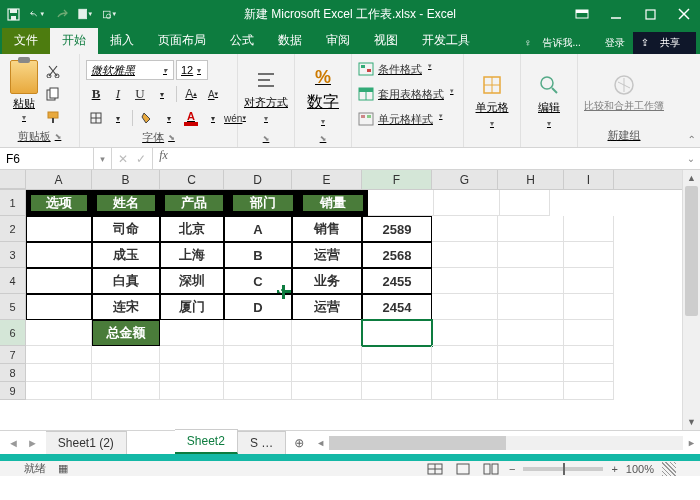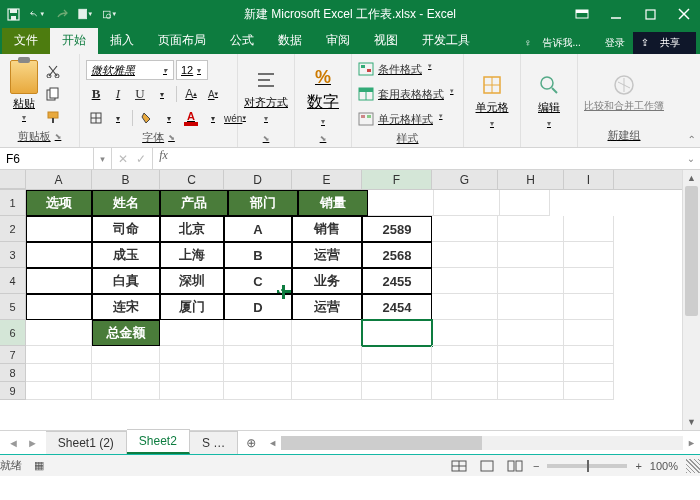--- a/index.html
+++ b/index.html
@@ -67,46 +67,46 @@
 .col-h.active { background: #d4e6d7; }
 .grid-body { display: flex; }
 .row-headers { width: 26px; }
 .row-h { height: 26px; border-bottom: 1px solid #ccc; border-right: 1px solid #ccc; text-align: center; line-height: 26px; font-size: 11px; background: #e6e6e6; color: #333; }
 .row-h.active { background: #d4e6d7; }
 .row-h.small { height: 18px; line-height: 18px; }
 .cells { position: relative; }
 .cell-row { display: flex; height: 26px; }
 .cell-row.small { height: 18px; }
 .cell { border-right: 1px solid #e0e0e0; border-bottom: 1px solid #e0e0e0; display: flex; align-items: center; justify-content: center; font-size: 13px; }
-.table-head { background: #4a7c3a; color: #fff; font-weight: bold; border: 1px solid #000000; }
+.table-head { background: #4a7c3a; color: #fff; font-weight: bold; border: 5px solid #000000; }
 .table-cell { background: #fff; border: 1px solid #000; font-weight: bold; color: #333; }
 .table-total { background: #4a7c3a; color: #fff; font-weight: bold; border: 1px solid #000; }
 .sel-cell { outline: 2px solid #0d7c3f; outline-offset: -1px; }
 .cross-cursor { position: absolute; width: 16px; height: 16px; pointer-events: none; }
 .cross-cursor::before, .cross-cursor::after { content: ''; position: absolute; background: #0d7c3f; }
 .cross-cursor::before { width: 14px; height: 3px; top: 6px; left: 1px; }
 .cross-cursor::after { width: 3px; height: 14px; top: 1px; left: 6px; }
 .cross-cursor .inner { position: absolute; width: 6px; height: 6px; border: 2px solid #fff; border-radius: 50%; top: 3px; left: 3px; background: #0d7c3f; }
 
 .scroll-v { width: 18px; background: #f0f0f0; border-left: 1px solid #ddd; display: flex; flex-direction: column; }
 .scroll-btn { height: 16px; display: flex; align-items: center; justify-content: center; color: #666; font-size: 9px; }
 .scroll-track { flex: 1; position: relative; }
 .scroll-thumb-v { position: absolute; top: 0; left: 2px; right: 2px; height: 130px; background: #cdcdcd; border-radius: 2px; }
 
 .sheet-bar { height: 24px; background: #fff; border-top: 1px solid #d4d4d4; display: flex; align-items: stretch; }
 .sheet-nav { display: flex; align-items: center; gap: 8px; padding: 0 8px; color: #999; font-size: 11px; }
 .sheet-tabs { display: flex; align-items: flex-end; }
 .sheet-tab { padding: 4px 12px; border-right: 1px solid #ccc; border-top: 1px solid #ccc; font-size: 12px; color: #333; background: #f0f0f0; margin-top: 2px; }
-.sheet-tab.active { background: #fff; color: #0d7c3f; border-bottom: 2px solid #0d7c3f; margin-top: 0; }
+.sheet-tab.active { background: #fff; color: #0d7c3f; border-bottom: 2px solid #0d7c3f; margin-top: 0; margin-left: 48px; }
 .sheet-add { padding: 4px 8px; color: #666; }
 .sheet-scroll { flex: 1; display: flex; align-items: center; padding: 0 4px; }
 .sheet-scroll-track { flex: 1; height: 14px; background: #f0f0f0; position: relative; margin: 0 4px; }
 .sheet-scroll-thumb { position: absolute; left: 0; width: 50%; top: 0; bottom: 0; background: #cdcdcd; }
 
-.status-bar { height: 22px; background: #f3f3f3; border-top: 1px solid #14b8a6; display: flex; align-items: center; padding: 0 0; font-size: 11px; color: #555; }
+.status-bar { height: 22px; background: #f3f3f3; border-top: 7px solid #14b8a6; display: flex; align-items: center; padding: 0 24px; font-size: 11px; color: #555; }
 .status-right { margin-left: auto; display: flex; align-items: center; gap: 8px; }
 .view-btn { width: 20px; height: 16px; display: flex; align-items: center; justify-content: center; }
 .zoom-slider { width: 80px; height: 4px; background: #ccc; position: relative; }
 .zoom-slider::after { content: ''; position: absolute; left: 50%; top: -4px; width: 2px; height: 12px; background: #666; }
 .resize-grip { width: 14px; height: 14px; background: repeating-linear-gradient(45deg, #999, #999 1px, transparent 1px, transparent 3px); }
 
 .col-A { width: 66px; } .col-B { width: 68px; } .col-C { width: 64px; }
 .col-D { width: 68px; } .col-E { width: 70px; } .col-F { width: 70px; }
 .col-G { width: 66px; } .col-H { width: 66px; } .col-I { width: 50px; }
 </style>
@@ -325,23 +325,20 @@
             <svg width="16" height="14">
               <rect x="1" y="1" width="14" height="12" fill="none" stroke="#888"></rect>
               <rect x="3" y="3" width="4" height="3" fill="#c88"></rect>
               <rect x="9" y="3" width="4" height="3" fill="#8c8"></rect>
             </svg>
             <span>单元格样式</span>
             <span style="font-size:7px;color:#666;margin-left:2px">▾</span>
           </div>
       </div>
     </div>
-    <div class="group-label">
-        <span>样式</span>
-      </div>
   </div>
 
   <div class="ribbon-group">
     <div class="group-body simple-group">
       <svg width="22" height="22">
           <rect x="3" y="3" width="16" height="16" fill="none" stroke="#e8a93d" stroke-width="1.5"></rect>
           <line x1="3" y1="11" x2="19" y2="11" stroke="#e8a93d"></line>
           <line x1="11" y1="3" x2="11" y2="19" stroke="#e8a93d"></line>
         </svg>
       <span style="font-size:11px">单元格</span>

